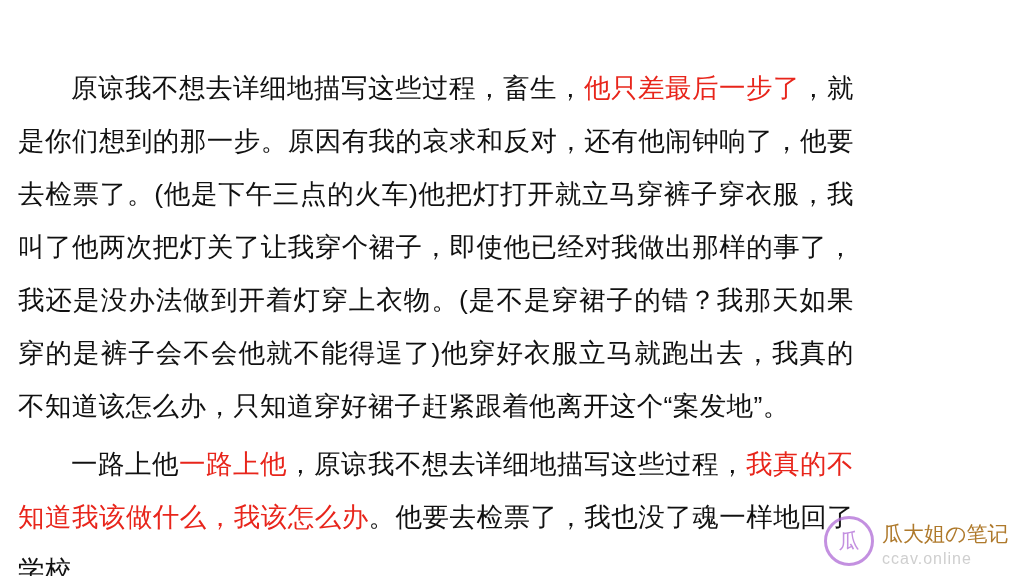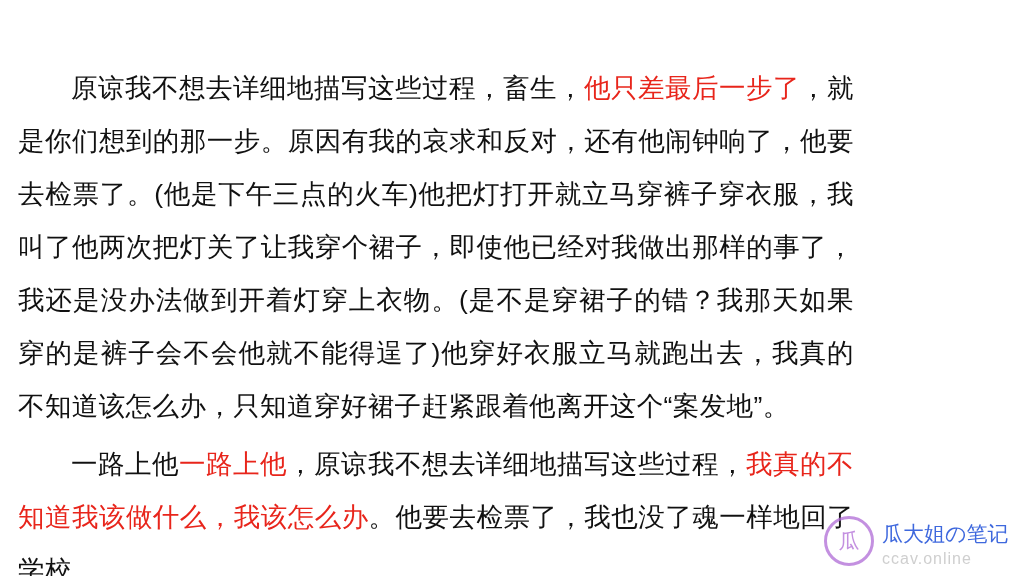--- a/index.html
+++ b/index.html
@@ -63,21 +63,21 @@
     align-items: center;
     justify-content: center;
     color: #b06bd6;
     font-size: 21px;
     opacity: 0.75;
   }
   .wm-text {
     position: absolute;
     left: 58px;
     bottom: 24px;
-    color: #1d4ed8;
+    color: #a16207;
     font-size: 21px;
     opacity: 0.85;
     white-space: nowrap;
   }
   .wm-sub {
     position: absolute;
     left: 58px;
     bottom: 4px;
     color: #cfcfcf;
     font-size: 16px;

